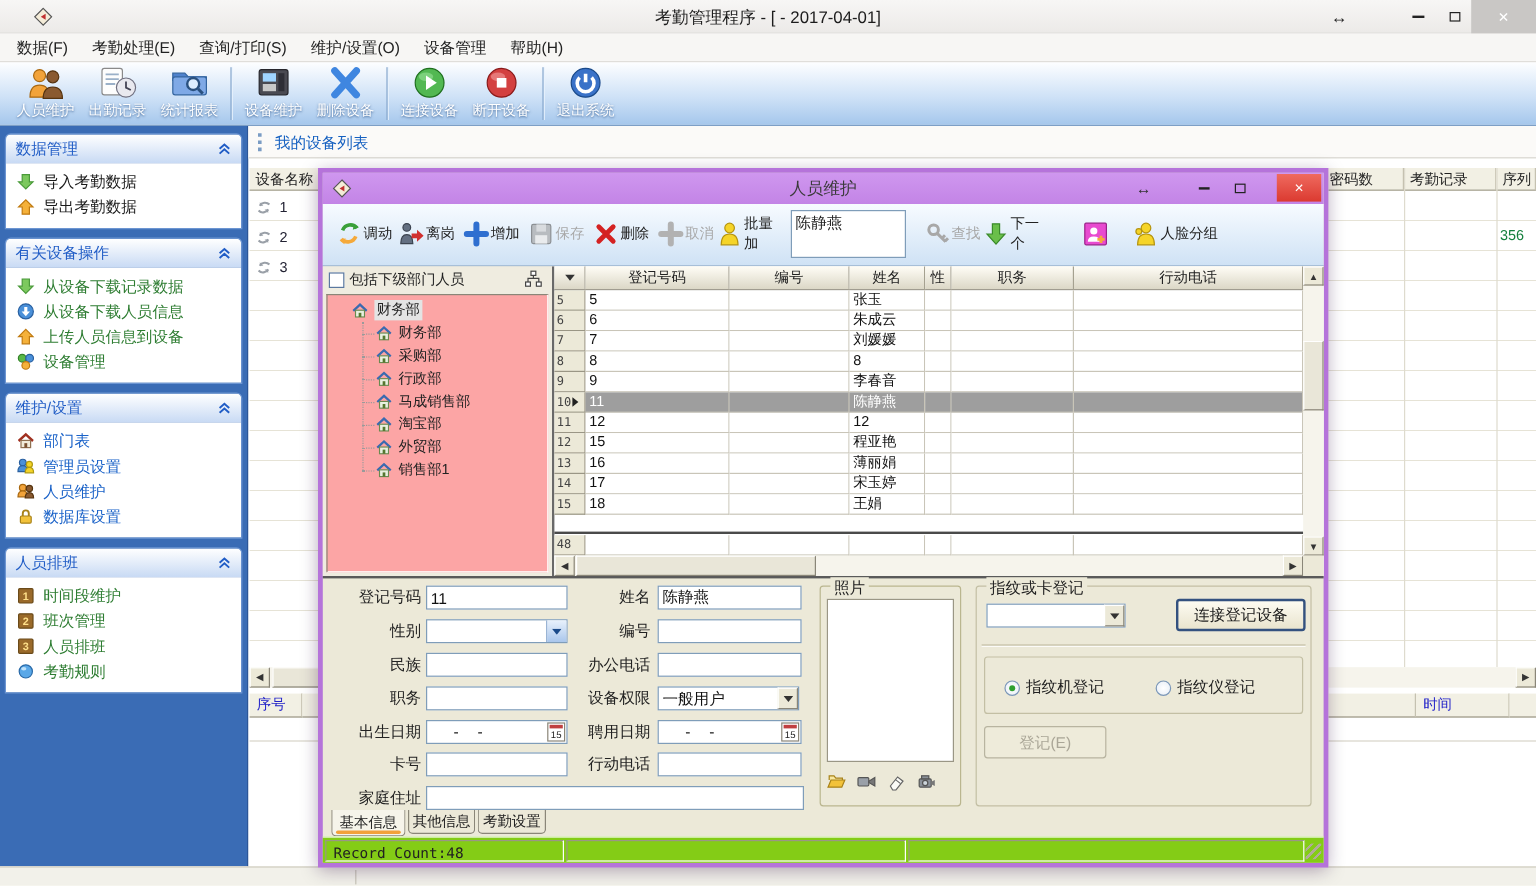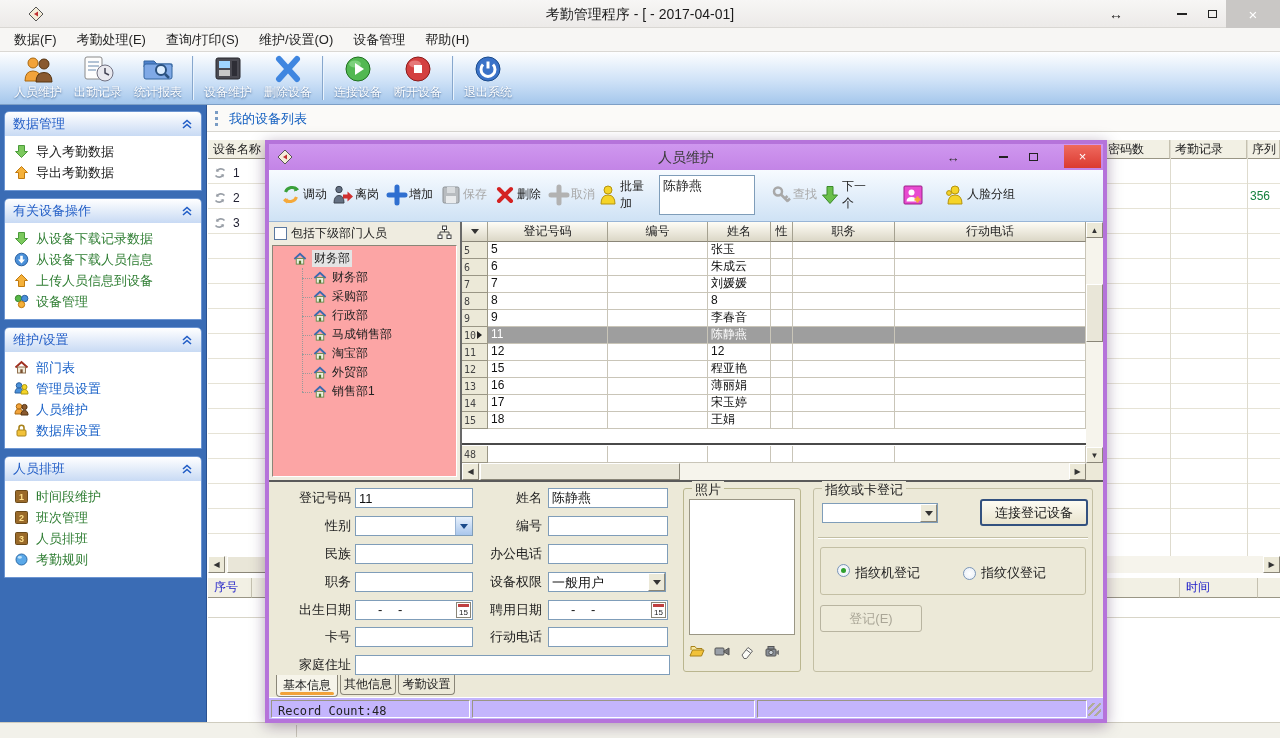--- a/index.html
+++ b/index.html
@@ -88,21 +88,21 @@
 .dbtn::before{content:"";display:block;height:3px;background:#c04040;margin:1px}
 .group{border:1px solid #bab68f;border-radius:3px}
 .gtitle{position:absolute;top:-8px;left:8px;background:#ece9d8;padding:0 3px;font-size:13px;color:#222}
 .radio{width:13px;height:13px;border-radius:50%;border:1px solid #7a96b8;background:radial-gradient(#ffffff,#e6edf6)}
 .radio.sel{display:flex;align-items:center;justify-content:center}
 .radio.sel::after{content:"";width:5px;height:5px;border-radius:50%;background:#2fa02f}
 .rlabel{font-size:13px;color:#222;margin-left:5px}
 .btab{top:0;height:20px;background:#ece9d8;border:1px solid #8a8678;border-top:none;border-radius:0 0 4px 4px;font-size:12px;color:#222;display:flex;align-items:center;justify-content:center;cursor:pointer}
 .btab.active{height:22px;background:#f6f4ea;z-index:2}
 .btab.active::after{content:"";position:absolute;left:3px;right:3px;bottom:1px;height:3px;background:#f2a23a;border-radius:2px}
-#d-status{left:0;top:553px;width:834px;height:22px;background:#c4b5fd;border-top:1px solid #fff}
+#d-status{left:0;top:553px;width:834px;height:22px;background:#84cc16;border-top:1px solid #fff}
 .spanel{top:2px;height:18px;border:1px solid;border-color:#9a9685 #fff #fff #9a9685}
 #rec-count{left:6px;top:3px;font-family:"DejaVu Sans Mono",monospace;font-size:12px;color:#222}
 .rgrip{right:2px;bottom:3px;width:13px;height:13px;background:repeating-linear-gradient(135deg,transparent 0 3px,#b0ac98 3px 5px)}
 .bar{background:#222}
 .sq{width:9px;height:8px;border:1px solid #222}
 </style>
 </head>
 <body>
 
 <div class="abs" id="titlebar">
@@ -928,21 +928,21 @@
     <div class="abs combo" style="left:8px;top:14px;width:116px;background:#fff">
         <span class="arr-cl">
           <svg width="8" height="5" viewBox="0 0 8 5">
             <path d="M0 0h8L4 5z" fill="#333"></path>
           </svg>
         </span>
       </div>
     <button class="abs" style="left:166px;top:10px;width:108px;height:27px;background:linear-gradient(#fdfbf2,#e9e4ce);border:2px solid #33517f;border-radius:3px;font-size:13px;color:#1a1a1a;font-family:inherit;cursor:pointer">连接登记设备</button>
     <div class="abs" style="left:4px;top:48px;width:270px;height:1px;background:#c3bfa4;box-shadow:0 1px 0 #fff"></div>
     <div class="abs group" style="left:6px;top:58px;width:266px;height:48px;border-color:#c3bfa4">
-      <div class="abs" style="left:16px;top:16px;display:flex;align-items:flex-start">
+      <div class="abs" style="left:16px;top:16px;display:flex;align-items:center">
           <span class="radio sel"></span>
           <span class="rlabel">指纹机登记</span>
         </div>
       <div class="abs" style="left:142px;top:16px;display:flex;align-items:center">
           <span class="radio"></span>
           <span class="rlabel">指纹仪登记</span>
         </div>
     </div>
     <button class="abs" style="left:6px;top:116px;width:102px;height:27px;background:#eeebda;border:1px solid #b8b4a0;border-radius:3px;font-size:13px;color:#aaa697;font-family:inherit" disabled="">登记(E)</button>
   </div>

